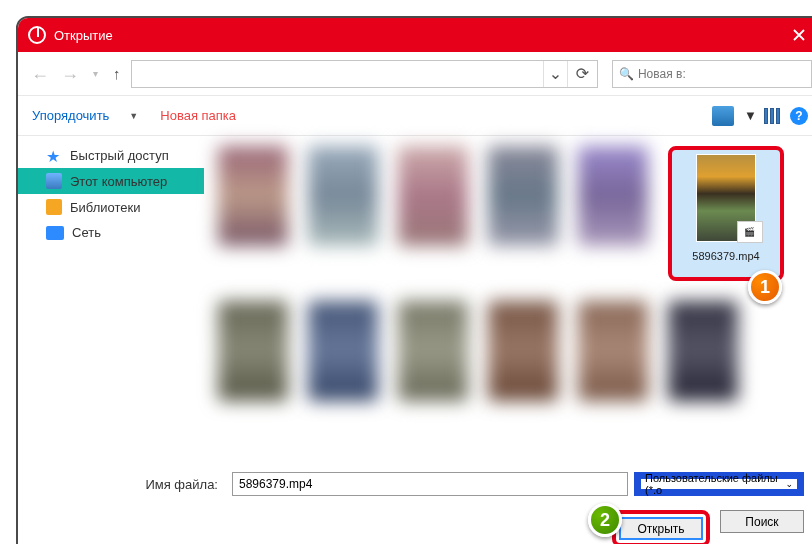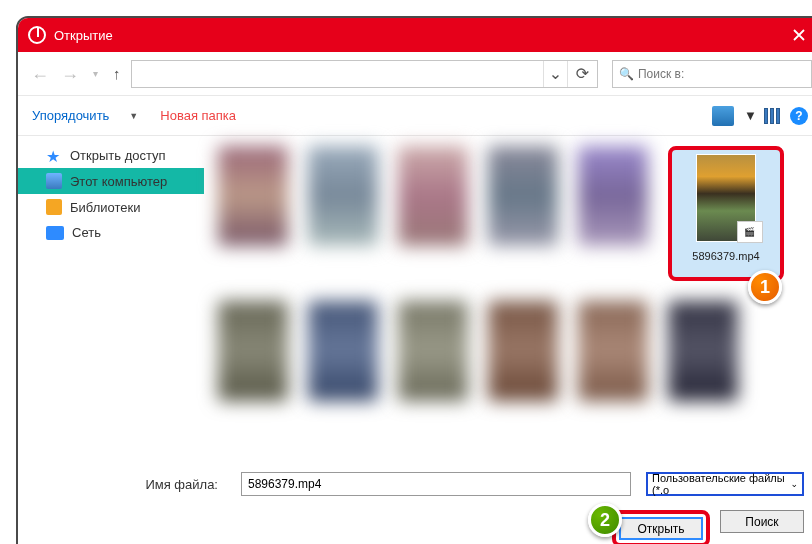--- a/index.html
+++ b/index.html
@@ -49,24 +49,24 @@
 .thumb.t9 { background:linear-gradient(#776,#998,#665); }
 .thumb.t10 { background:linear-gradient(#754,#976,#643); }
 .thumb.t11 { background:linear-gradient(#865,#a87,#754); }
 .thumb.t12 { background:linear-gradient(#334,#556,#223); }
 .selected-file { width:116px; height:135px; border:4px solid #e6001a; border-radius:8px; background:#cde6f9; display:flex; flex-direction:column; align-items:center; padding:4px; position:relative; }
 .selected-file .img { width:60px; height:88px; background:linear-gradient(#b89040 0%,#dfa030 25%,#3a3020 45%,#6b8a50 65%,#404838 100%); border:1px solid #fff; position:relative; }
 .selected-file .img .badge { position:absolute; bottom:-2px; right:-8px; width:26px; height:22px; background:#fff; border:1px solid #ccc; display:flex; align-items:center; justify-content:center; font-size:9px; }
 .selected-file .img .badge .clap { color:#333; }
 .selected-file .fn { font-size:11px; margin-top:8px; color:#222; white-space:nowrap; }
 .bottom { padding: 8px 18px 8px 18px; }
-.row1 { display:flex; align-items:center; gap:15px; }
+.row1 { display:flex; align-items:center; gap:6px; }
 .row1 label { font-size:13px; color:#333; width:190px; text-align:right; padding-right:8px; }
 .fname { flex:1; height:24px; border:1px solid #999; padding:0 6px; font-size:12px; }
-.filetype { width:158px; height:24px; border:2px solid #1d4ed8; font-size:11px; padding:0 4px; display:flex; align-items:center; justify-content:space-between; }
+.filetype { width:170px; height:24px; border:7px solid #1d4ed8; font-size:11px; padding:0 4px; display:flex; align-items:center; justify-content:space-between; }
 .row2 { display:flex; justify-content:flex-end; gap:10px; margin-top:14px; }
 .openwrap { border:4px solid #e6001a; border-radius:8px; padding:3px; position:relative; }
 .btn { height:23px; min-width:84px; border:1px solid #888; background:#eee; font-size:12px; padding:0 12px; }
 .btn.primary { border:2px solid #2e8bff; }
 .marker { position:absolute; width:34px; height:34px; border-radius:50%; border:3px solid #fff; display:flex; align-items:center; justify-content:center; color:#fff; font-weight:bold; font-size:18px; box-shadow:0 2px 4px rgba(0,0,0,0.4); }
 .m1 { background:radial-gradient(circle at 30% 30%,#ff8a00,#e55b00); right:-2px; bottom:-27px; }
 .m2 { background:radial-gradient(circle at 30% 30%,#6ab800,#3e8a00); left:-28px; top:-11px; }
 </style>
 </head>
 <body>
@@ -86,21 +86,21 @@
     <span class="nav-arrow">←</span>
     <span class="nav-arrow">→</span>
     <span class="nav-arrow" style="font-size:10px;margin:0 2px">▾</span>
     <span class="nav-up">↑</span>
     <div class="addrbar">
       <span class="addr-drop">⌄</span>
       <span class="addr-refresh">⟳</span>
     </div>
     <div class="searchbox">
       <span class="sicon">🔍</span>
-      <span>Поиск в:</span>
+      <span>Новая в:</span>
     </div>
   </div>
 
   <div class="toolbar">
     <div class="org">
       <span>Упорядочить</span>
       <span style="font-size:9px;color:#555">▼</span>
     </div>
     <span class="newf">Новая папка</span>
     <div class="right-tools">
@@ -112,21 +112,21 @@
           <span></span>
         </span>
       <span class="helpbtn">?</span>
     </div>
   </div>
 
   <div class="body">
     <div class="sidebar">
       <div class="sb-item">
         <span class="ico ico-star">★</span>
-        <span>Открыть доступ</span>
+        <span>Быстрый доступ</span>
       </div>
       <div class="sb-item selected">
         <span class="ico ico-pc"></span>
         <span>Этот компьютер</span>
       </div>
       <div class="sb-item">
         <span class="ico ico-lib"></span>
         <span>Библиотеки</span>
       </div>
       <div class="sb-item">

